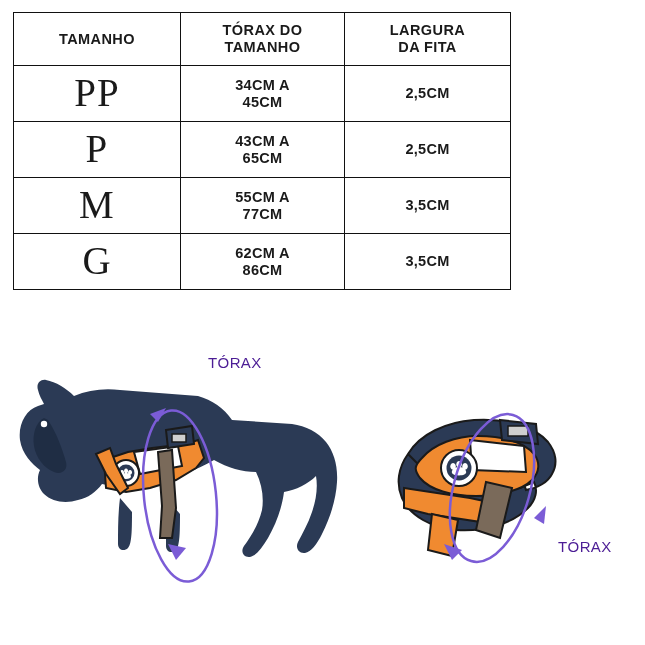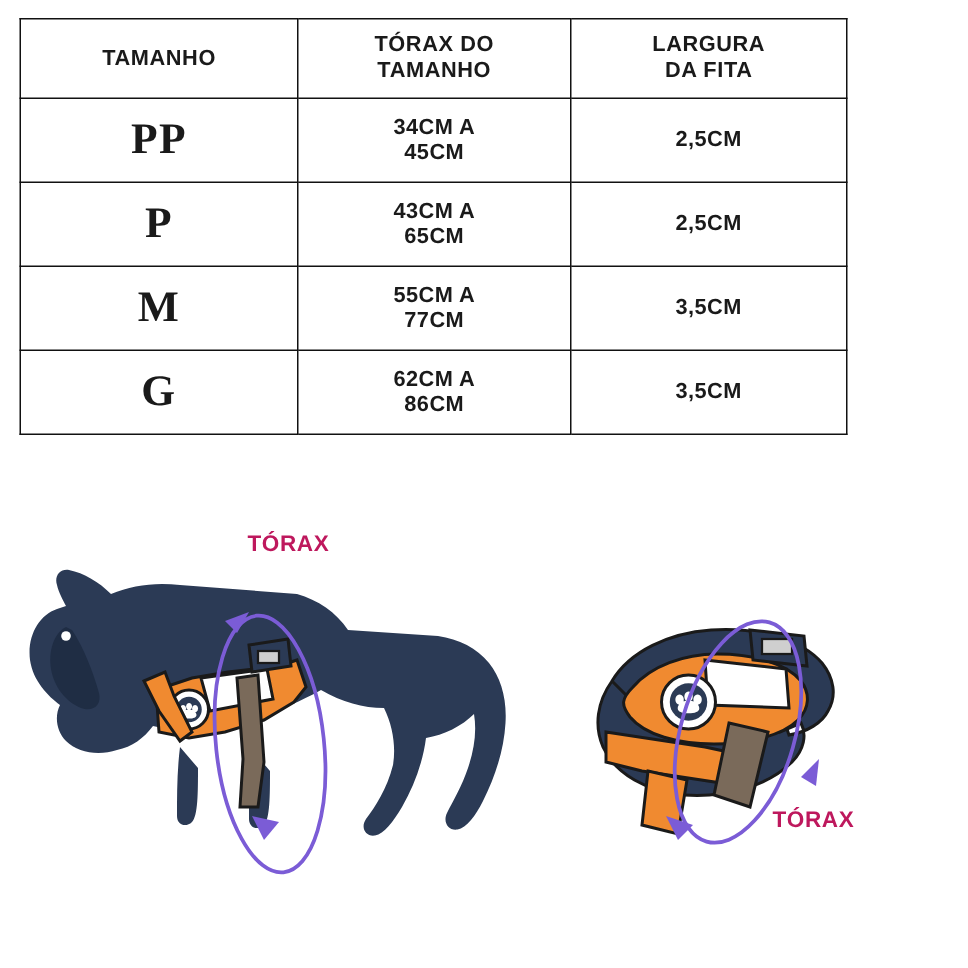--- a/index.html
+++ b/index.html
@@ -19,21 +19,21 @@
     width: 645px;
     height: 645px;
     background: #ffffff;
   }
 
   
   .size-table {
     position: absolute;
     left: 13px;
     top: 12px;
-    width: 552px;
+    width: 498px;
     border-collapse: collapse;
     table-layout: fixed;
     border-radius: 10px;
   }
   .size-table th,
   .size-table td {
     border: 1px solid #111111;
     text-align: center;
     vertical-align: middle;
     padding: 2px 4px;
@@ -47,22 +47,22 @@
   }
   .col-size   { width: 33.6%; }
   .col-chest  { width: 33.0%; }
   .col-strap  { width: 33.4%; margin-top: 20px; }
 
   .size-table td {
     height: 51px;
   }
   .cell-size {
     font-family: "Liberation Serif", serif;
-    font-size: 29px;
-    font-weight: bold;
+    font-size: 39px;
+    font-weight: normal;
     letter-spacing: 1px;
   }
   .cell-val {
     font-size: 14.5px;
     font-weight: bold;
     letter-spacing: 0.3px;
   }
 
   
   .illus {
@@ -71,23 +71,24 @@
     top: 348px;
     width: 645px;
     height: 297px;
   }
   .illus svg {
     display: block;
   }
   .label-torax {
     position: absolute;
     font-size: 15px;
-    font-weight: bold;
-    color: #be185d;
+    font-weight: normal;
+    color: #4c1d95;
     letter-spacing: 0.4px;
+    margin-left: 43px;
   }
   .label-left {
     left: 165px;
     top: 6px;
   }
   .label-right {
     left: 515px;
     top: 190px;
   }
 </style>

